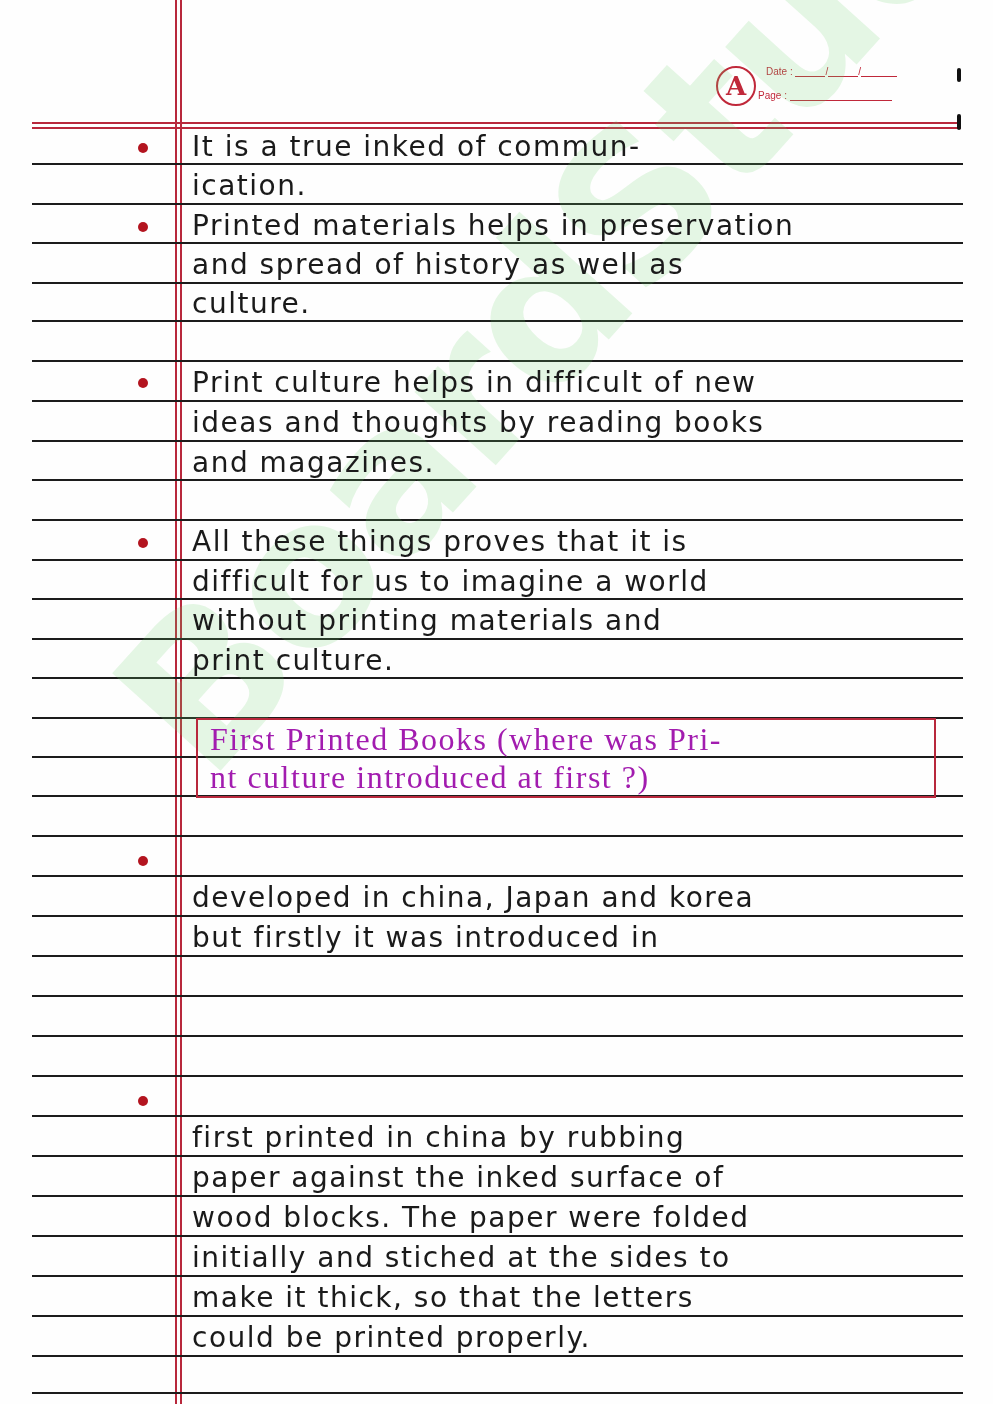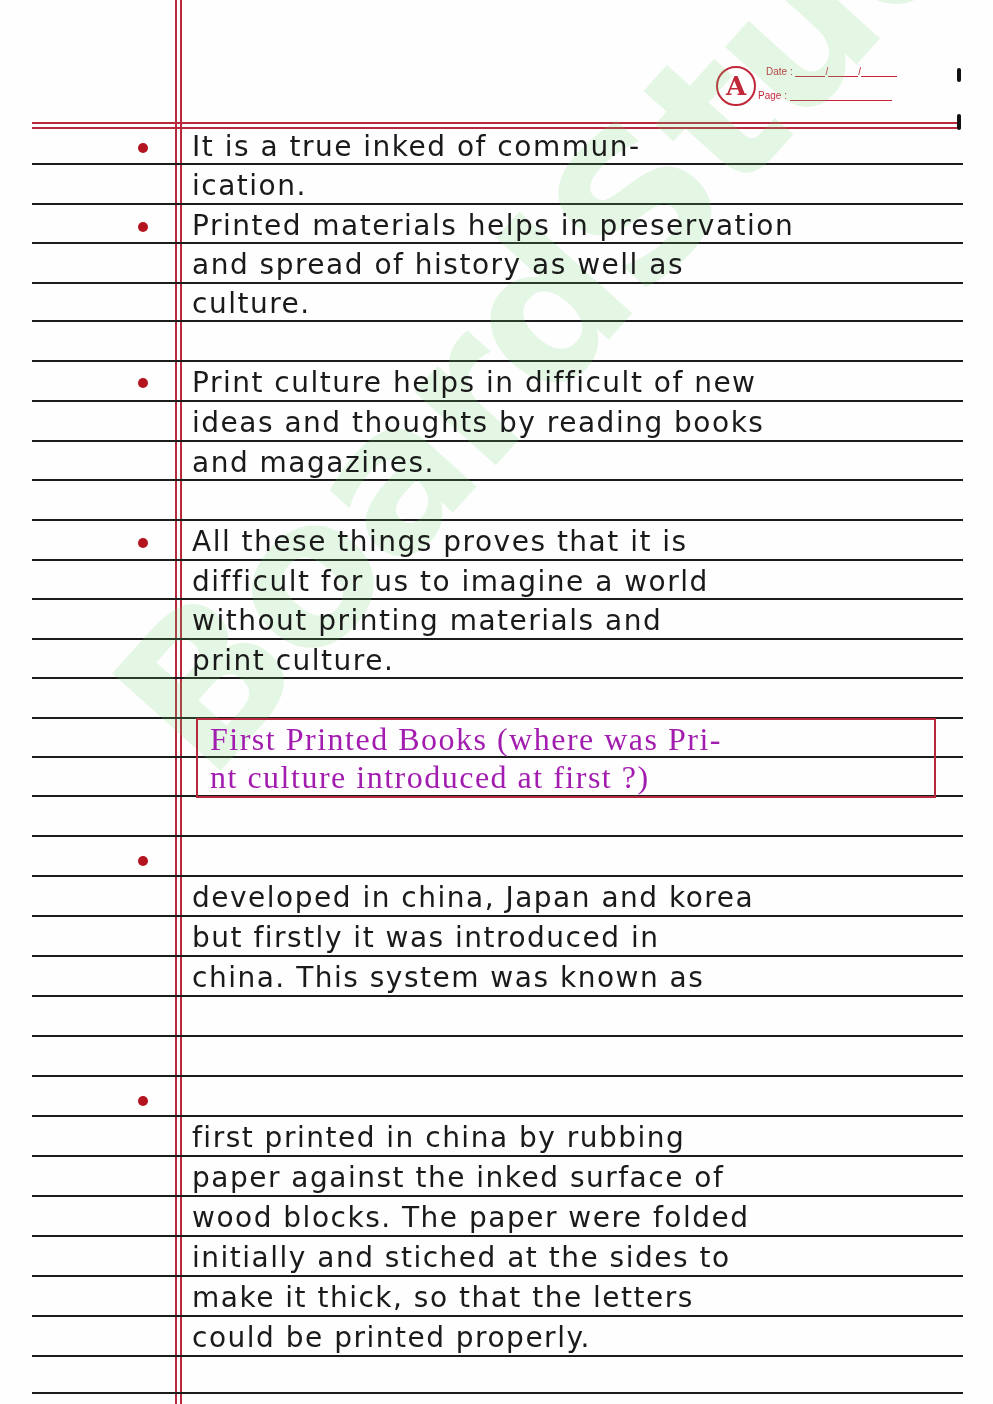--- a/index.html
+++ b/index.html
@@ -144,21 +144,20 @@
   <div class="line-text" style="top:604px;">without printing materials and</div>
   <div class="line-text" style="top:644px;">print culture.</div>
 
   <div class="heading-box"></div>
   <div class="heading-text" style="top:722px;">First Printed Books (where was Pri-</div>
   <div class="heading-text" style="top:760px;">nt culture introduced at first ?)</div>
 
   <div class="bullet" style="top:856px;"></div>
   <div class="line-text" style="top:881px;">developed in china, Japan and korea</div>
   <div class="line-text" style="top:921px;">but firstly it was introduced in</div>
-  <div class="line-text" style="top:961px;">china. This system was known as</div>
 
   <div class="bullet" style="top:1096px;"></div>
   <div class="line-text" style="top:1121px;">first printed in china by rubbing</div>
   <div class="line-text" style="top:1161px;">paper against the inked surface of</div>
   <div class="line-text" style="top:1201px;">wood blocks. The paper were folded</div>
   <div class="line-text" style="top:1241px;">initially and stiched at the sides to</div>
   <div class="line-text" style="top:1281px;">make it thick, so that the letters</div>
   <div class="line-text" style="top:1321px;">could be printed properly.</div>
 
 </div>

